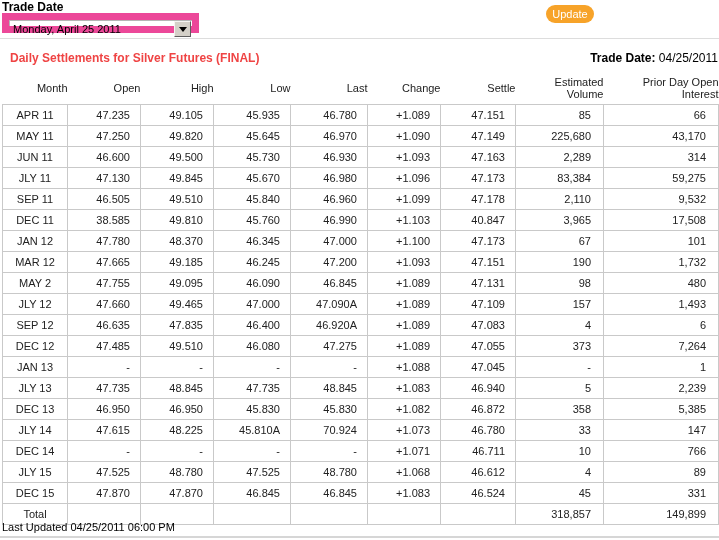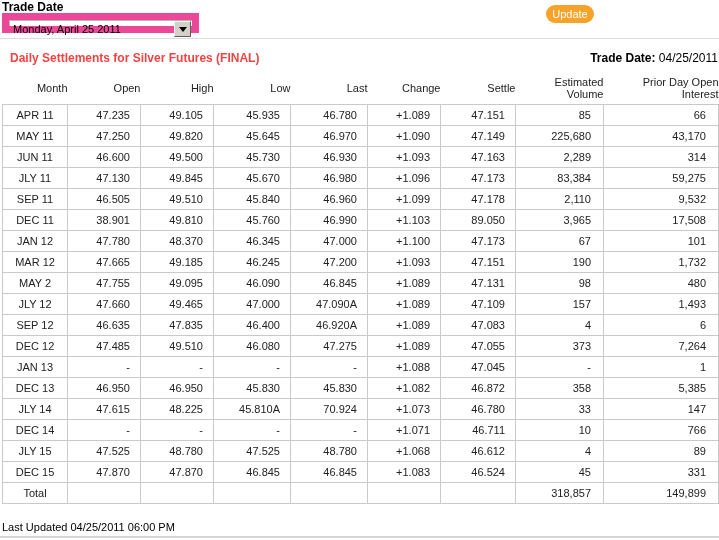--- a/index.html
+++ b/index.html
@@ -173,26 +173,26 @@
           <td class="c-high">49.510</td>
           <td class="c-low">45.840</td>
           <td class="c-last">46.960</td>
           <td class="c-change">+1.099</td>
           <td class="c-settle">47.178</td>
           <td class="c-volume">2,110</td>
           <td class="c-oi">9,532</td>
         </tr>
         <tr>
           <td class="c-month">DEC 11</td>
-          <td class="c-open">38.901</td>
+          <td class="c-open">38.585</td>
           <td class="c-high">49.810</td>
           <td class="c-low">45.760</td>
           <td class="c-last">46.990</td>
           <td class="c-change">+1.103</td>
-          <td class="c-settle">89.050</td>
+          <td class="c-settle">40.847</td>
           <td class="c-volume">3,965</td>
           <td class="c-oi">17,508</td>
         </tr>
         <tr>
           <td class="c-month">JAN 12</td>
           <td class="c-open">47.780</td>
           <td class="c-high">48.370</td>
           <td class="c-low">46.345</td>
           <td class="c-last">47.000</td>
           <td class="c-change">+1.100</td>
@@ -260,20 +260,31 @@
           <td class="c-open">-</td>
           <td class="c-high">-</td>
           <td class="c-low">-</td>
           <td class="c-last">-</td>
           <td class="c-change">+1.088</td>
           <td class="c-settle">47.045</td>
           <td class="c-volume">-</td>
           <td class="c-oi">1</td>
         </tr>
         <tr>
+          <td class="c-month">JLY 13</td>
+          <td class="c-open">47.735</td>
+          <td class="c-high">48.845</td>
+          <td class="c-low">47.735</td>
+          <td class="c-last">48.845</td>
+          <td class="c-change">+1.083</td>
+          <td class="c-settle">46.940</td>
+          <td class="c-volume">5</td>
+          <td class="c-oi">2,239</td>
+        </tr>
+        <tr>
           <td class="c-month">DEC 13</td>
           <td class="c-open">46.950</td>
           <td class="c-high">46.950</td>
           <td class="c-low">45.830</td>
           <td class="c-last">45.830</td>
           <td class="c-change">+1.082</td>
           <td class="c-settle">46.872</td>
           <td class="c-volume">358</td>
           <td class="c-oi">5,385</td>
         </tr>

